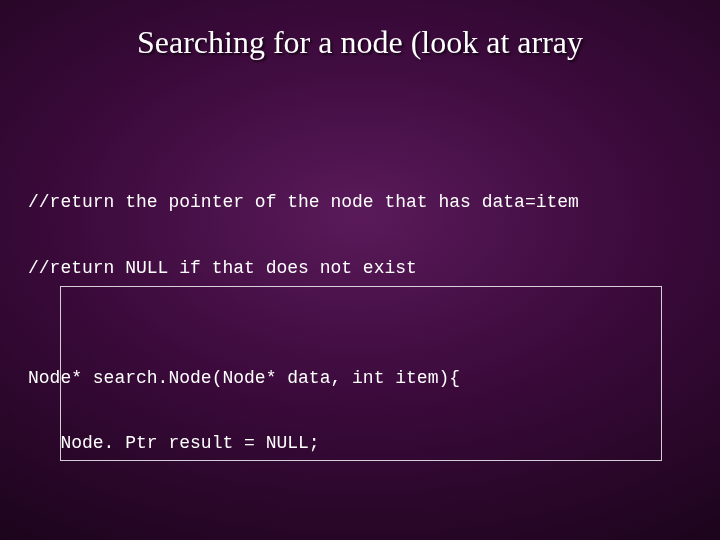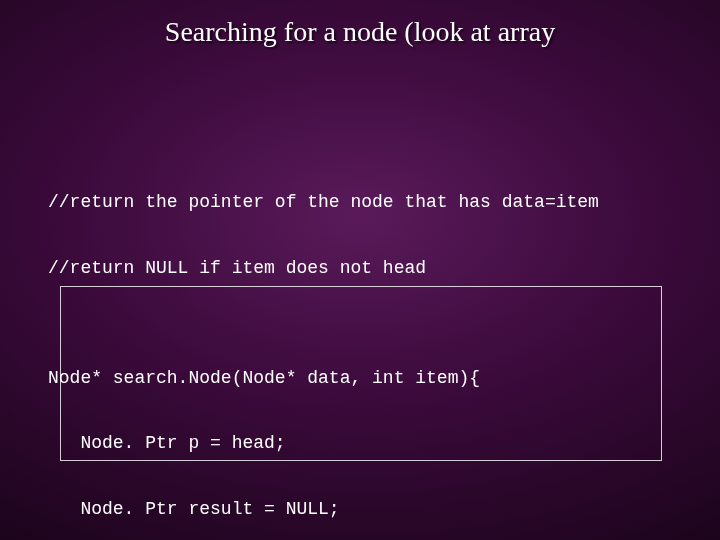--- a/index.html
+++ b/index.html
@@ -16,41 +16,40 @@
   }
   .slide {
     position: relative;
     width: 100%;
     height: 100%;
     box-sizing: border-box;
   }
   .title {
     text-align: center;
     font-family: "Times New Roman", Times, serif;
-    font-size: 28px;
+    font-size: 32px;
     line-height: 1.15;
     color: #fff;
-    padding: 16px 40px 0 40px;
+    padding: 24px 40px 0 40px;
     font-weight: 400;
     text-shadow: 2px 2px 2px rgba(0,0,0,0.6);
   }
   .code-area {
     position: absolute;
     left: 28px;
     top: 148px;
     right: 28px;
     font-family: "Courier New", Courier, monospace;
     font-size: 18px;
     line-height: 1.22;
     color: #fff;
     white-space: pre;
   }
   .code-area span {
     display: block;
-    margin-left: 20px;
   }
   .code-box {
     position: absolute;
     border: 1px solid rgba(255,255,255,0.8);
     background: transparent;
   }
   .box1 {
     left: 60px;
     top: 286px;
     width: 600px;
@@ -61,24 +60,23 @@
 <body>
 
 <div class="slide">
 
   <div class="title">
     <span>Searching for a node (look at array</span><br>
   </div>
 
   <div class="code-area">
     <span>//return the pointer of the node that has data=item</span>
-    <span>//return NULL if item does not head</span>
+    <span>//return NULL if that does not exist</span>
     <span></span>
     <span>Node* search.Node(Node* data, int item){</span>
-    <span>   Node. Ptr p = head;</span>
     <span>   Node. Ptr result = NULL;</span>
     
     
     
     
     
     
     
     
     

